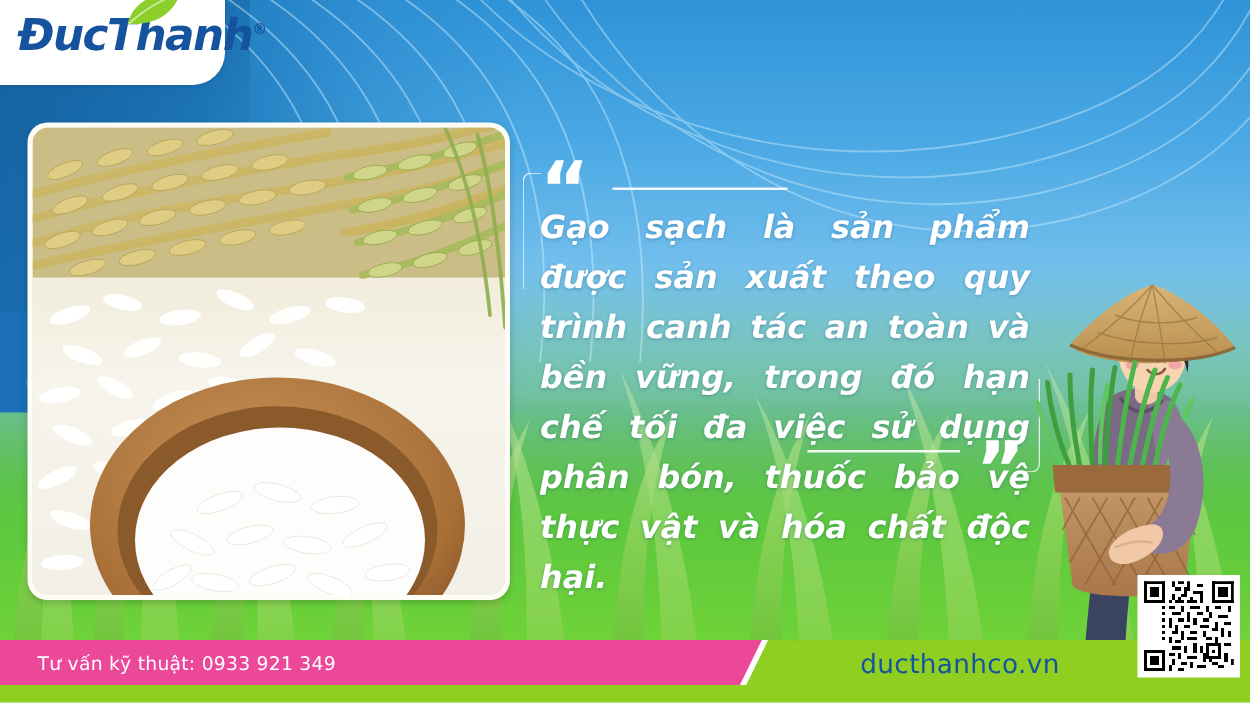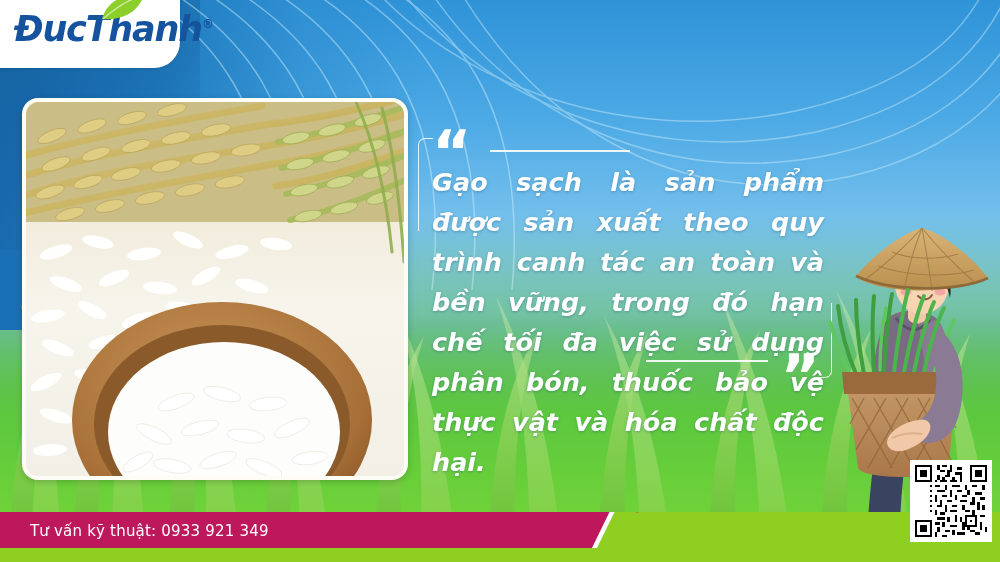--- a/index.html
+++ b/index.html
@@ -110,21 +110,21 @@
     word-spacing:1px;
   }
 
   
   .farmer{position:absolute;right:-2px;top:222px;width:180px;height:300px;}
   .farmer svg{width:100%;height:100%;}
 
   
   .bar-navy{
     position:absolute;left:0;bottom:12px;width:1000px;height:38px;
-    background:#be185d;
+    background:#ec4899;
   }
   .bar-navy-txt{
     position:absolute;left:30px;top:0;height:38px;display:flex;align-items:center;
     color:#ffffff;font-family:"DejaVu Sans", sans-serif;font-size:15px;letter-spacing:.2px;
   }
   .bar-green{
     position:absolute;left:0;bottom:0;width:1000px;height:14px;background:#8fcf22;
   }
   .panel-green{
     position:absolute;left:618px;bottom:12px;width:382px;height:38px;
@@ -479,20 +479,21 @@
       <path d="M70 216 C 78 212 90 210 100 212" stroke="#ddb08c" stroke-width="2" fill="none"></path>
     </svg>
   </div>
 
   <div class="bar-navy">
     <div class="bar-navy-txt">Tư vấn kỹ thuật: 0933 921 349</div>
   </div>
   <div class="panel-green-sep"></div>
   <div class="panel-green-hook"></div>
   <div class="panel-green"></div>
+  <div class="bar-green-txt">ducthanhco.vn</div>
   <div class="bar-green"></div>
 
   <div class="qr">
     <svg viewBox="0 0 29 29" shape-rendering="crispEdges">
       <rect width="29" height="29" fill="#fff"></rect>
       <g fill="#000">
 
         <rect x="0" y="0" width="7" height="1"></rect>
           <rect x="0" y="6" width="7" height="1"></rect>
         <rect x="0" y="0" width="1" height="7"></rect>

